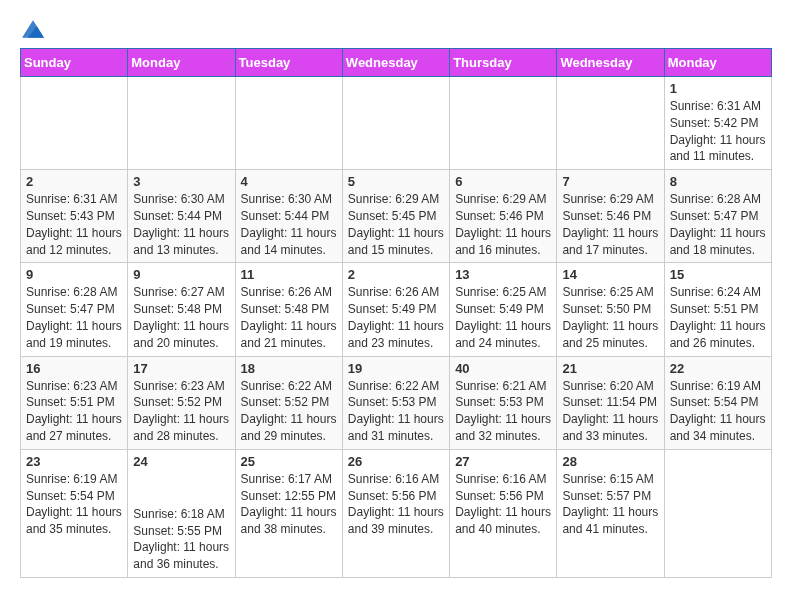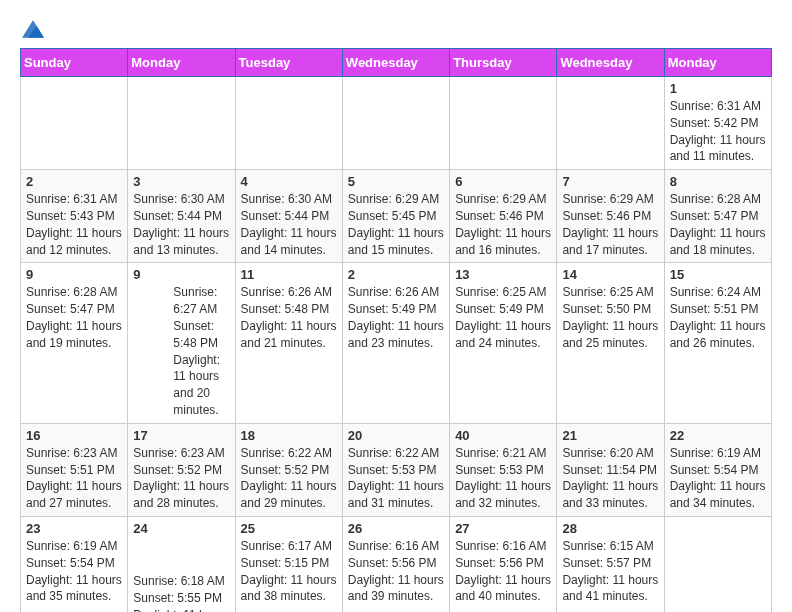--- a/index.html
+++ b/index.html
@@ -193,21 +193,21 @@
       <tr>
         <td>
           <span class="day-num">9</span>
           <div class="day-info" style="white-space: pre-line;">Sunrise: 6:28 AM
 Sunset: 5:47 PM
 Daylight: 11 hours
 and 19 minutes.</div>
         </td>
         <td>
           <span class="day-num">9</span>
-          <div class="day-info" style="white-space: pre-line; margin-left: 40px;">Sunrise: 6:27 AM
+          <div class="day-info" style="white-space: pre-line;">Sunrise: 6:27 AM
 Sunset: 5:48 PM
 Daylight: 11 hours
 and 20 minutes.</div>
         </td>
         <td>
           <span class="day-num">11</span>
           <div class="day-info" style="white-space: pre-line;">Sunrise: 6:26 AM
 Sunset: 5:48 PM
 Daylight: 11 hours
 and 21 minutes.</div>
@@ -257,21 +257,21 @@
 and 28 minutes.</div>
         </td>
         <td>
           <span class="day-num">18</span>
           <div class="day-info" style="white-space: pre-line;">Sunrise: 6:22 AM
 Sunset: 5:52 PM
 Daylight: 11 hours
 and 29 minutes.</div>
         </td>
         <td>
-          <span class="day-num">20</span>
+          <span class="day-num">19</span>
           <div class="day-info" style="white-space: pre-line;">Sunrise: 6:22 AM
 Sunset: 5:53 PM
 Daylight: 11 hours
 and 31 minutes.</div>
         </td>
         <td>
           <span class="day-num">40</span>
           <div class="day-info" style="white-space: pre-line;">Sunrise: 6:21 AM
 Sunset: 5:53 PM
 Daylight: 11 hours
@@ -303,21 +303,21 @@
         <td>
           <span class="day-num">24</span>
           <div class="day-info" style="white-space: pre-line; margin-top: 37px;">Sunrise: 6:18 AM
 Sunset: 5:55 PM
 Daylight: 11 hours
 and 36 minutes.</div>
         </td>
         <td>
           <span class="day-num">25</span>
           <div class="day-info" style="white-space: pre-line;">Sunrise: 6:17 AM
-Sunset: 5:15 PM
+Sunset: 12:55 PM
 Daylight: 11 hours
 and 38 minutes.</div>
         </td>
         <td>
           <span class="day-num">26</span>
           <div class="day-info" style="white-space: pre-line;">Sunrise: 6:16 AM
 Sunset: 5:56 PM
 Daylight: 11 hours
 and 39 minutes.</div>
         </td>

